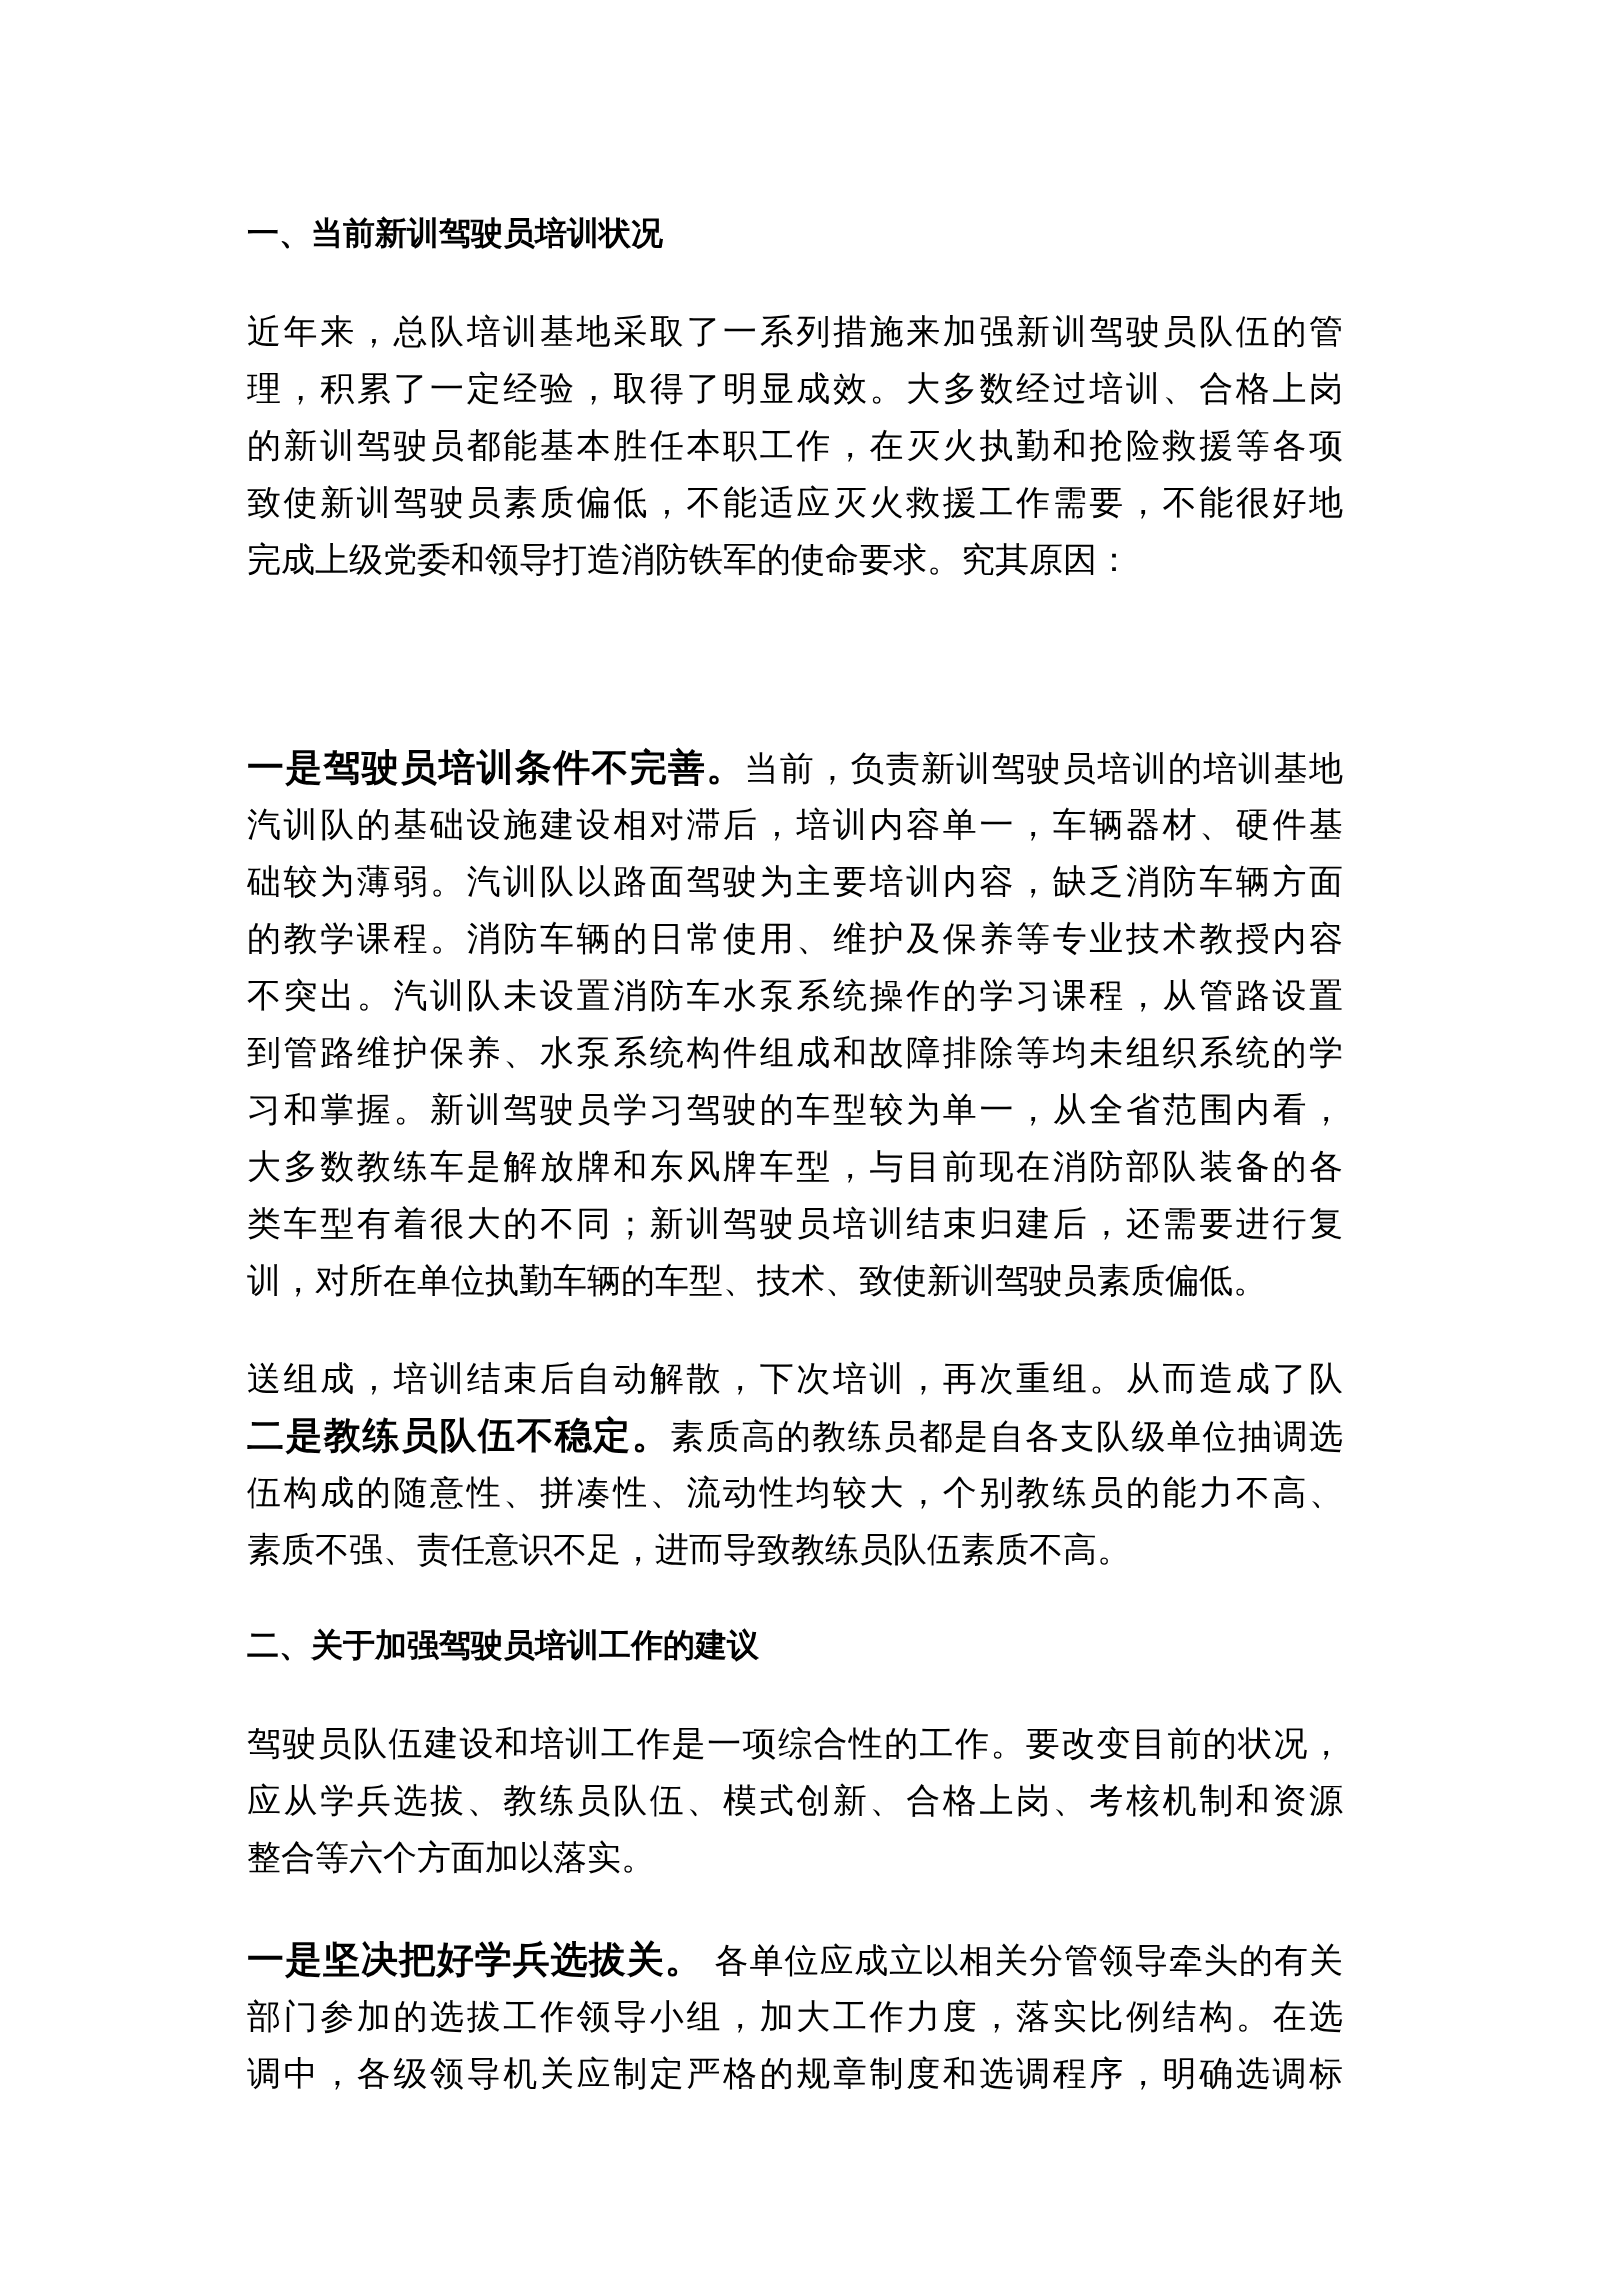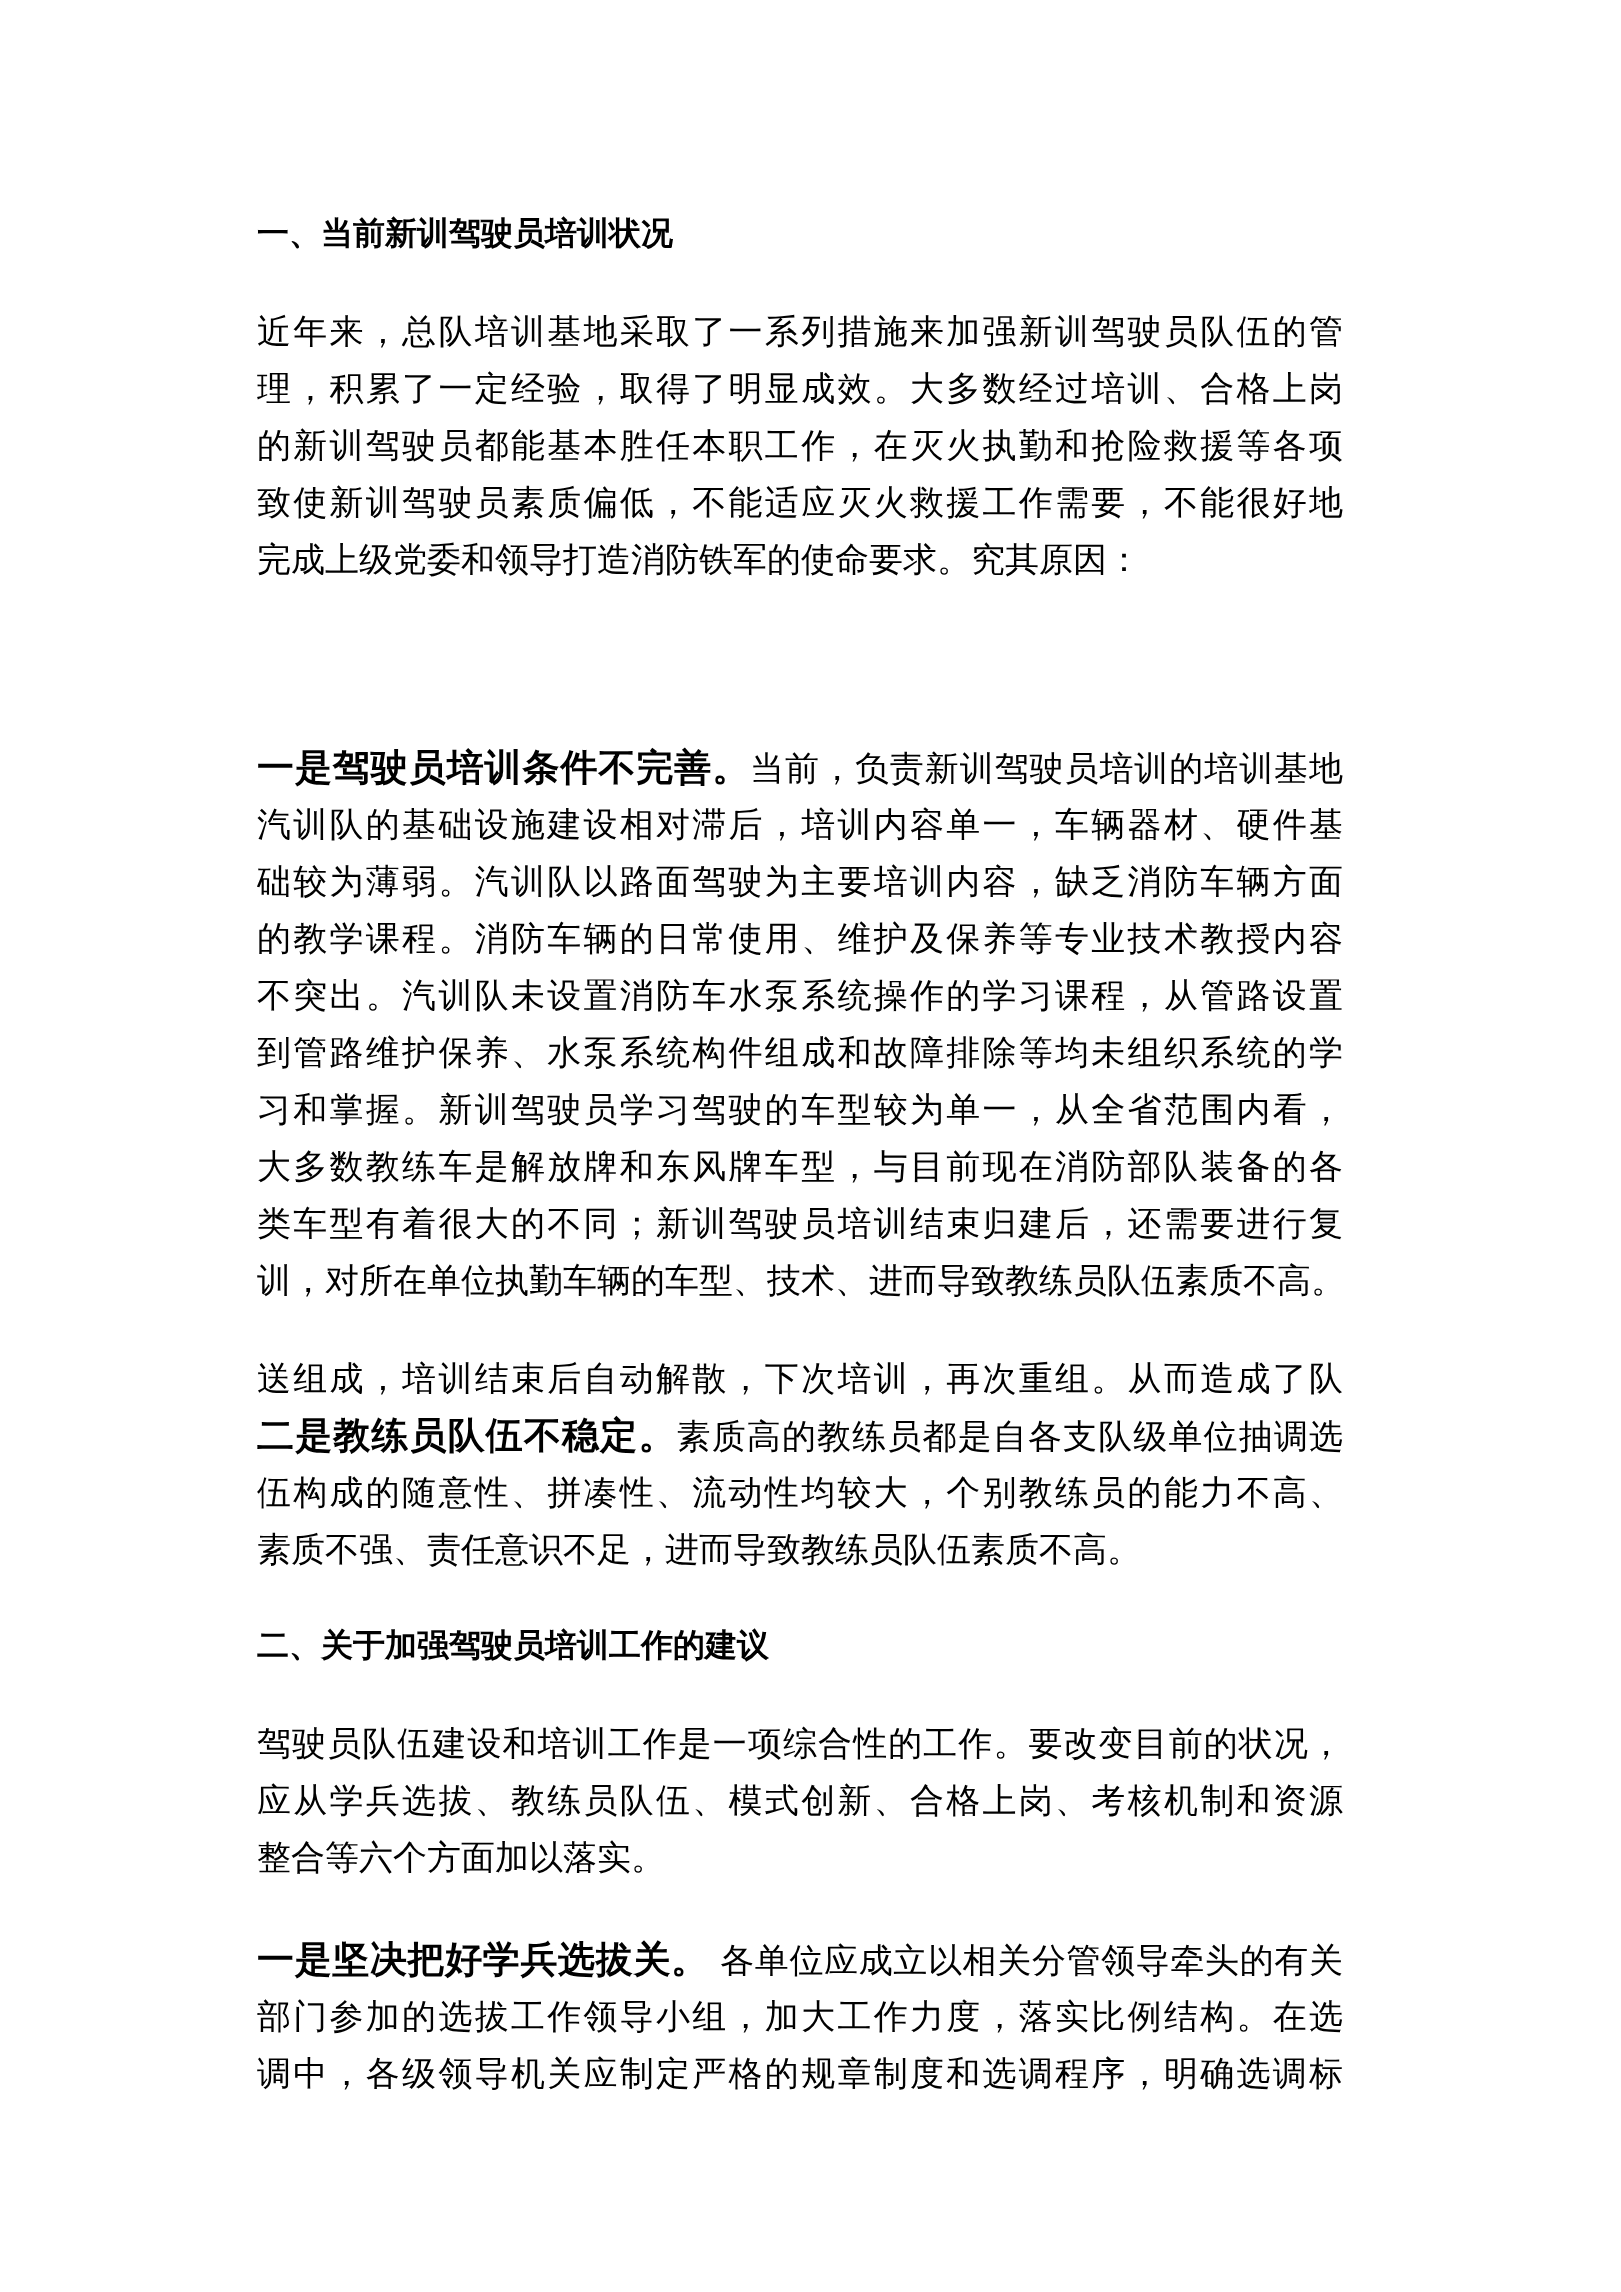--- a/index.html
+++ b/index.html
@@ -1,20 +1,20 @@
 <!DOCTYPE html>
 <html><head>
 <meta charset="utf-8">
 <style>
   html, body { margin: 0; padding: 0; background: #ffffff; }
   body { width: 1621px; height: 2293px; position: relative; overflow: hidden;
          font-family: "DejaVu Serif", "Liberation Serif", serif; color: #000000; }
   .block { position: absolute; left: 247px; width: 1096px; }
   .line { display: block; height: 57px; line-height: 57px; font-size: 34px;
-          white-space: nowrap; text-align: justify; text-align-last: justify; margin-left: 10px; }
+          white-space: nowrap; text-align: justify; text-align-last: justify; }
   .line.last { text-align-last: left; }
   .heading .line { font-weight: bold; font-family: "DejaVu Sans", "Liberation Sans", sans-serif; font-size: 32px; text-align-last: left; }
   .lead { font-weight: bold; font-family: "DejaVu Sans", "Liberation Sans", sans-serif; font-size: 37px; }
 </style>
 </head>
 <body>
 
 <div class="block heading" style="top:205px;">
   <span class="line">一、当前新训驾驶员培训状况</span>
 </div>
@@ -30,21 +30,21 @@
 <div class="block" style="top:739px;">
   <span class="line"><span class="lead">一是驾驶员培训条件不完善。</span><span>当前，负责新训驾驶员培训的培训基地</span></span>
   <span class="line">汽训队的基础设施建设相对滞后，培训内容单一，车辆器材、硬件基</span>
   <span class="line">础较为薄弱。汽训队以路面驾驶为主要培训内容，缺乏消防车辆方面</span>
   <span class="line">的教学课程。消防车辆的日常使用、维护及保养等专业技术教授内容</span>
   <span class="line">不突出。汽训队未设置消防车水泵系统操作的学习课程，从管路设置</span>
   <span class="line">到管路维护保养、水泵系统构件组成和故障排除等均未组织系统的学</span>
   <span class="line">习和掌握。新训驾驶员学习驾驶的车型较为单一，从全省范围内看，</span>
   <span class="line">大多数教练车是解放牌和东风牌车型，与目前现在消防部队装备的各</span>
   <span class="line">类车型有着很大的不同；新训驾驶员培训结束归建后，还需要进行复</span>
-  <span class="line last">训，对所在单位执勤车辆的车型、技术、进而导致教练员队伍素质不高。</span>
+  <span class="line last">训，对所在单位执勤车辆的车型、技术、致使新训驾驶员素质偏低。</span>
 </div>
 
 <div class="block" style="top:1350px;">
   <span class="line">送组成，培训结束后自动解散，下次培训，再次重组。从而造成了队</span>
   <span class="line"><span class="lead">二是教练员队伍不稳定。</span><span>素质高的教练员都是自各支队级单位抽调选</span></span>
   <span class="line">伍构成的随意性、拼凑性、流动性均较大，个别教练员的能力不高、</span>
   <span class="line last">素质不强、责任意识不足，进而导致教练员队伍素质不高。</span>
 </div>
 
 <div class="block heading" style="top:1617px;">

